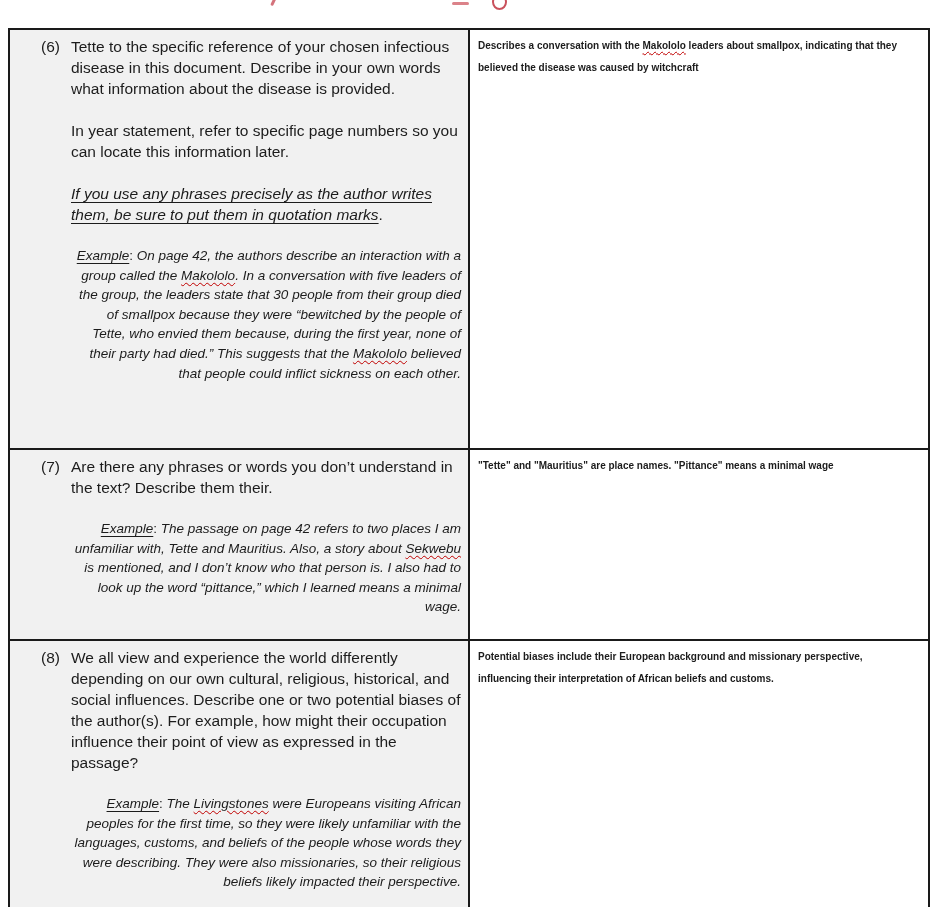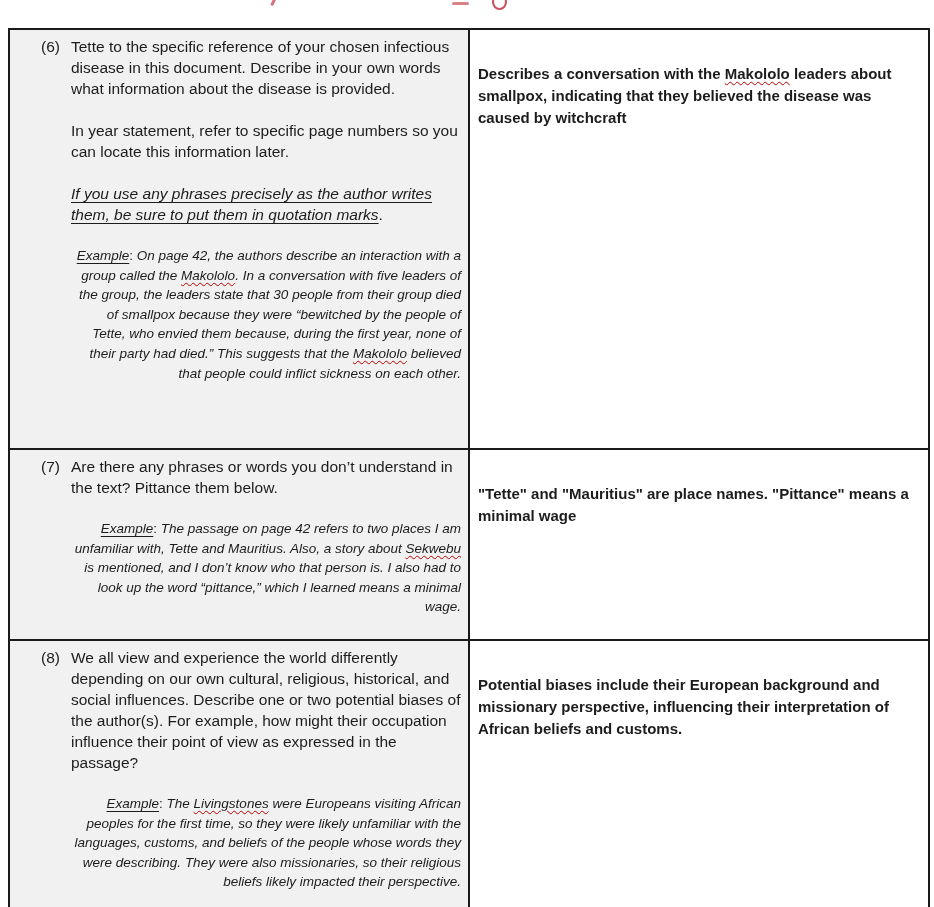--- a/index.html
+++ b/index.html
@@ -27,21 +27,21 @@
   .a-cell{background:#ffffff;padding:5px 12px 0 8px;}
   .q-inner{display:flex;padding:5px 4px 0 30px;}
   .q-num{flex:0 0 30px;font-size:15.5px;line-height:21px;}
   .q-body{flex:1;padding-right:2px;}
   .para{font-size:15.5px;line-height:21px;margin:0;}
   .spacer{height:21px;}
   .example{font-size:13.5px;line-height:19.6px;text-align:right;}
   .i{font-style:italic;}
   .u{text-decoration:underline;text-decoration-thickness:1px;text-underline-offset:2.5px;font-style:italic;}
   .sp{text-decoration-line:underline;text-decoration-style:wavy;text-decoration-color:#c00000;text-decoration-thickness:1px;text-underline-offset:2px;}
-  .answer{font-weight:bold;font-size:15px;line-height:22px;margin-top:28px;}
+  .answer{font-weight:bold;font-size:10px;line-height:22px;}
 </style>
 </head>
 <body>
 
 <div class="canvas">
   <div id="pen-layer">
       <div class="pen-mark" style="left: 272px; top: -3px; width: 3px; height: 9px; transform: rotate(25deg); background: rgb(212, 115, 124); border-radius: 2px;"></div>
       <div class="pen-mark" style="left: 452px; top: 2px; width: 17px; height: 3px; transform: rotate(0deg); background: rgb(219, 130, 137); border-radius: 2px;"></div>
       <div class="pen-mark ring" style="left: 492px; top: -6px; width: 11px; height: 12px; transform: rotate(0deg); border: 2.5px solid rgb(201, 81, 92);"></div>
     </div>
@@ -68,21 +68,21 @@
           </td>
           <td class="a-cell">
             <div class="answer"><span>Describes a conversation with the </span><span class="sp">Makololo</span><span> leaders about smallpox, indicating that they believed the disease was caused by witchcraft</span></div>
           </td>
         </tr>
         <tr>
           <td class="q-cell">
             <div class="q-inner">
               <div class="q-num">(7)</div>
               <div class="q-body">
-                <div class="para"><span>Are there any phrases or words you don’t understand in the text? Pittance them below.</span></div>
+                <div class="para"><span>Are there any phrases or words you don’t understand in the text? Describe them their.</span></div>
                 <div class="spacer"></div>
                 <div class="para example"><span class="u">Example</span><span>: </span><span class="i">The passage on page 42 refers to two places I am unfamiliar with, Tette and Mauritius. Also, a story about </span><span class="i sp">Sekwebu</span><span class="i"> is mentioned, and I don’t know who that person is. I also had to look up the word “pittance,” which I learned means a minimal wage.</span></div>
               </div>
             </div>
           </td>
           <td class="a-cell">
             <div class="answer"><span>"Tette" and "Mauritius" are place names. "Pittance" means a minimal wage</span></div>
           </td>
         </tr>
         <tr>

